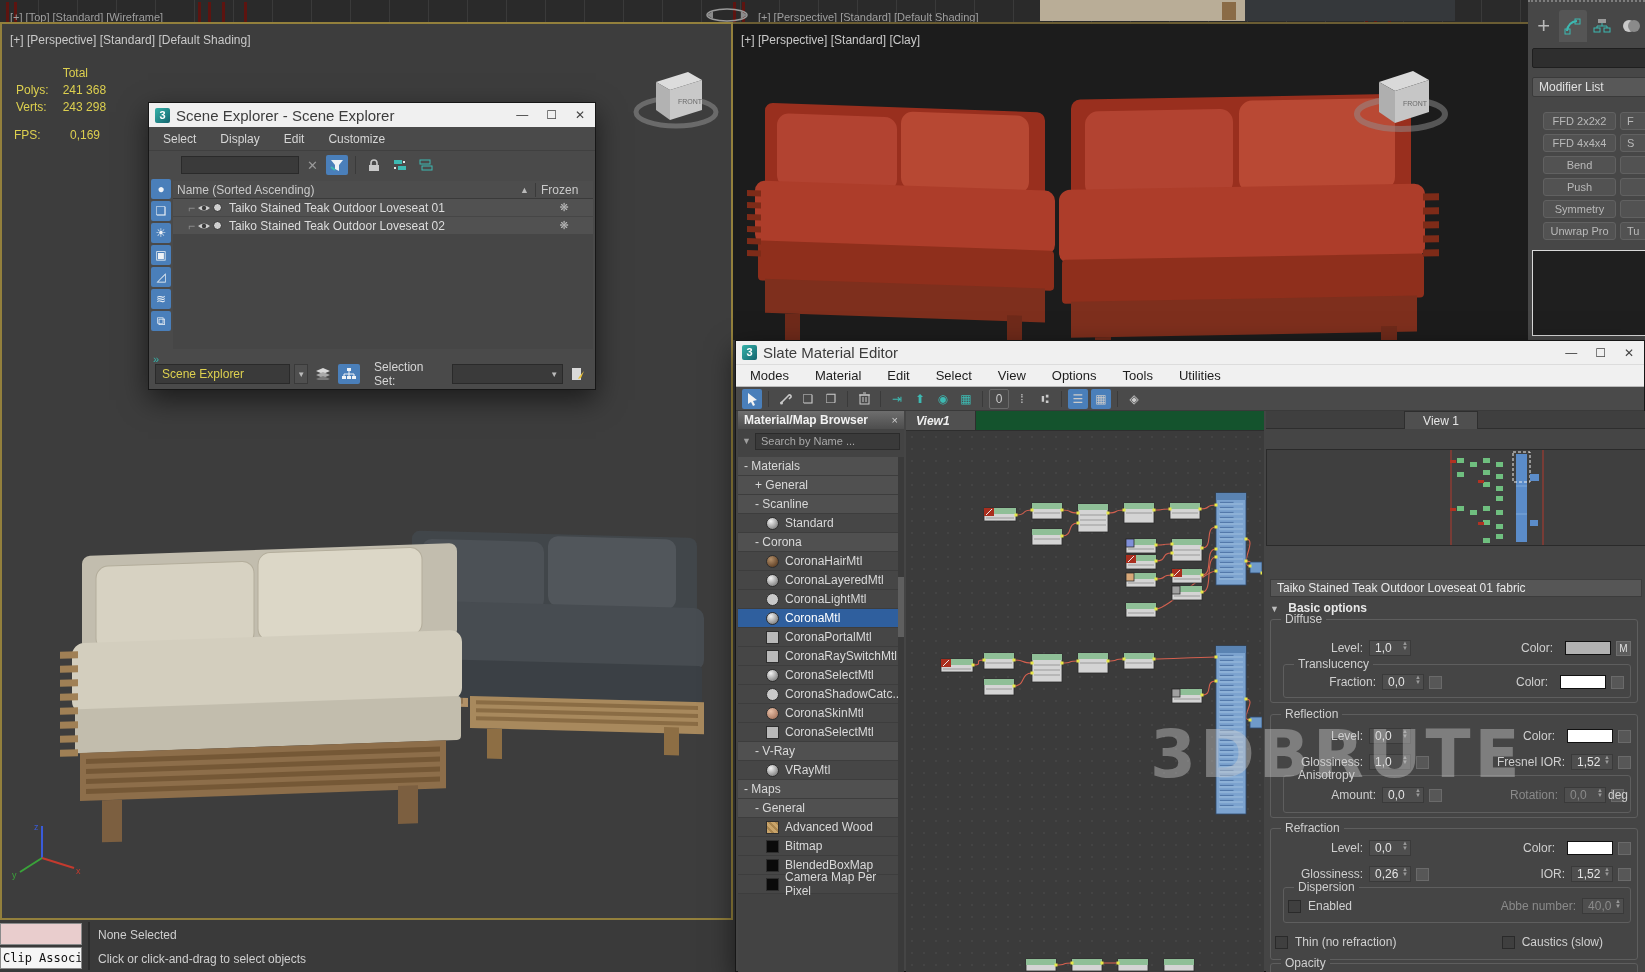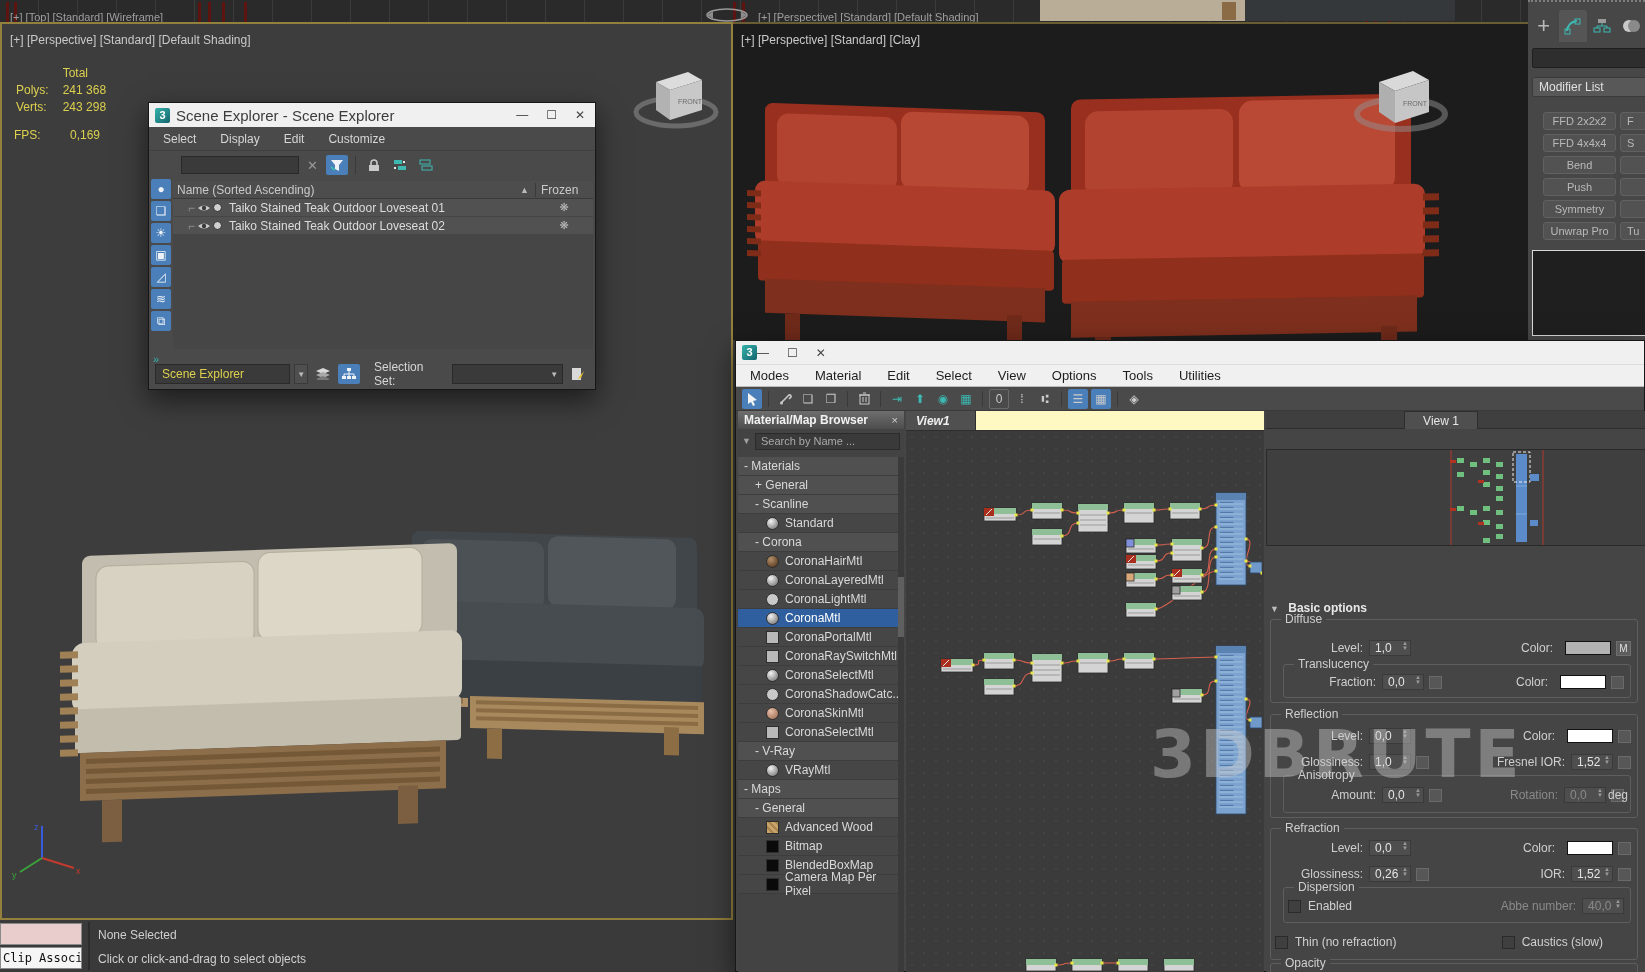--- a/index.html
+++ b/index.html
@@ -137,21 +137,21 @@
   .ic-sphere-skin { border-radius:50%; background:radial-gradient(circle at 35% 30%, #e8c0a8, #b08068 70%, #7c5848); }
   .ic-flat { border-radius:50%; background:#c9c9c9; }
   .ic-square { background:#b9b9b9; }
   .ic-black { background:#0a0a0a; }
   .ic-wood { background:repeating-linear-gradient(45deg,#c9a46a 0 3px,#a9854e 3px 5px); }
   #br-scroll { position:absolute; right:0; top:46px; width:6px; bottom:0; background:#3a3a3a; }
   #br-scroll .handle { position:absolute; left:0; top:120px; width:6px; height:60px; background:#5f5f5f; }
 
   
   #nodeview { position:absolute; left:170px; top:0; width:358px; height:562px; background:#383838; }
-  #nv-tabs { height:20px; background:#fef9c3; border-bottom:1px solid #2e2e2e; display:flex; }
+  #nv-tabs { height:20px; background:#14532d; border-bottom:1px solid #2e2e2e; display:flex; }
   #nv-tab { width:70px; background:#505050; color:#f0f0f0; font-style:italic; font-weight:bold;
     display:flex; align-items:center; padding-left:10px; border-right:1px solid #2e2e2e; }
   #graph { position:absolute; left:0; top:20px; width:358px; height:542px;
     background-color:#3b3b3b;
     background-image:radial-gradient(#444 1px, transparent 1px); background-size:12px 12px; }
 
   
   #sl-right { position:absolute; left:530px; top:0; width:380px; height:562px; background:#454545; }
   #dock-row { height:18px; background:#3f3f3f; border-bottom:1px solid #2e2e2e; position:relative; }
   #dock-tab { position:absolute; left:138px; top:0; width:74px; height:18px; background:#4f4f4f; color:#e6e6e6;
@@ -576,20 +576,21 @@
           <rect x="0" y="0" width="9" height="12" fill="#d9d9d9"></rect>
           <path d="M12 3 L7 9 L6 11 L9 10 Z" fill="#e8c23a"></path>
         </svg>
       </div>
     </div>
   </div>
 
   <div id="slate" class="win">
     <div class="titlebar">
       <div class="logo">3</div>
+      <span class="wtitle">Slate Material Editor</span>
       <div class="winbtns">
         <span>—</span>
         <span>☐</span>
         <span>✕</span>
       </div>
     </div>
     <div id="sl-menubar">
         <span>Modes</span>
         <span>Material</span>
         <span>Edit</span>
@@ -1081,20 +1082,21 @@
             </g>
             <rect x="249" y="4" width="11" height="88" fill="#5b8cc9"></rect>
             <line x1="249" y1="36" x2="260" y2="36" stroke="#7fa9da"></line>
             <line x1="249" y1="64" x2="260" y2="64" stroke="#7fa9da"></line>
             <rect x="246" y="2" width="17" height="30" fill="none" stroke="#efefef" stroke-dasharray="3 2"></rect>
             <rect x="263" y="24" width="9" height="7" fill="#5b8cc9"></rect>
             <rect x="263" y="70" width="8" height="6" fill="#5b8cc9"></rect>
           </svg>
         </div>
 
+        <div id="mat-name">Taiko Stained Teak Outdoor Loveseat 01 fabric</div>
         <div id="rollout">
           <span class="tri">▼</span>
           <span>Basic options</span>
         </div>
         <div id="params">
             <div class="gbox" style="left: 4px; top: 8px; width: 368px; height: 84px;">
               <span class="gtitle">Diffuse</span>
               <div class="prow" style="top: 19px;">
                 <span class="plabel">Level:</span>
                 <span class="spin">

